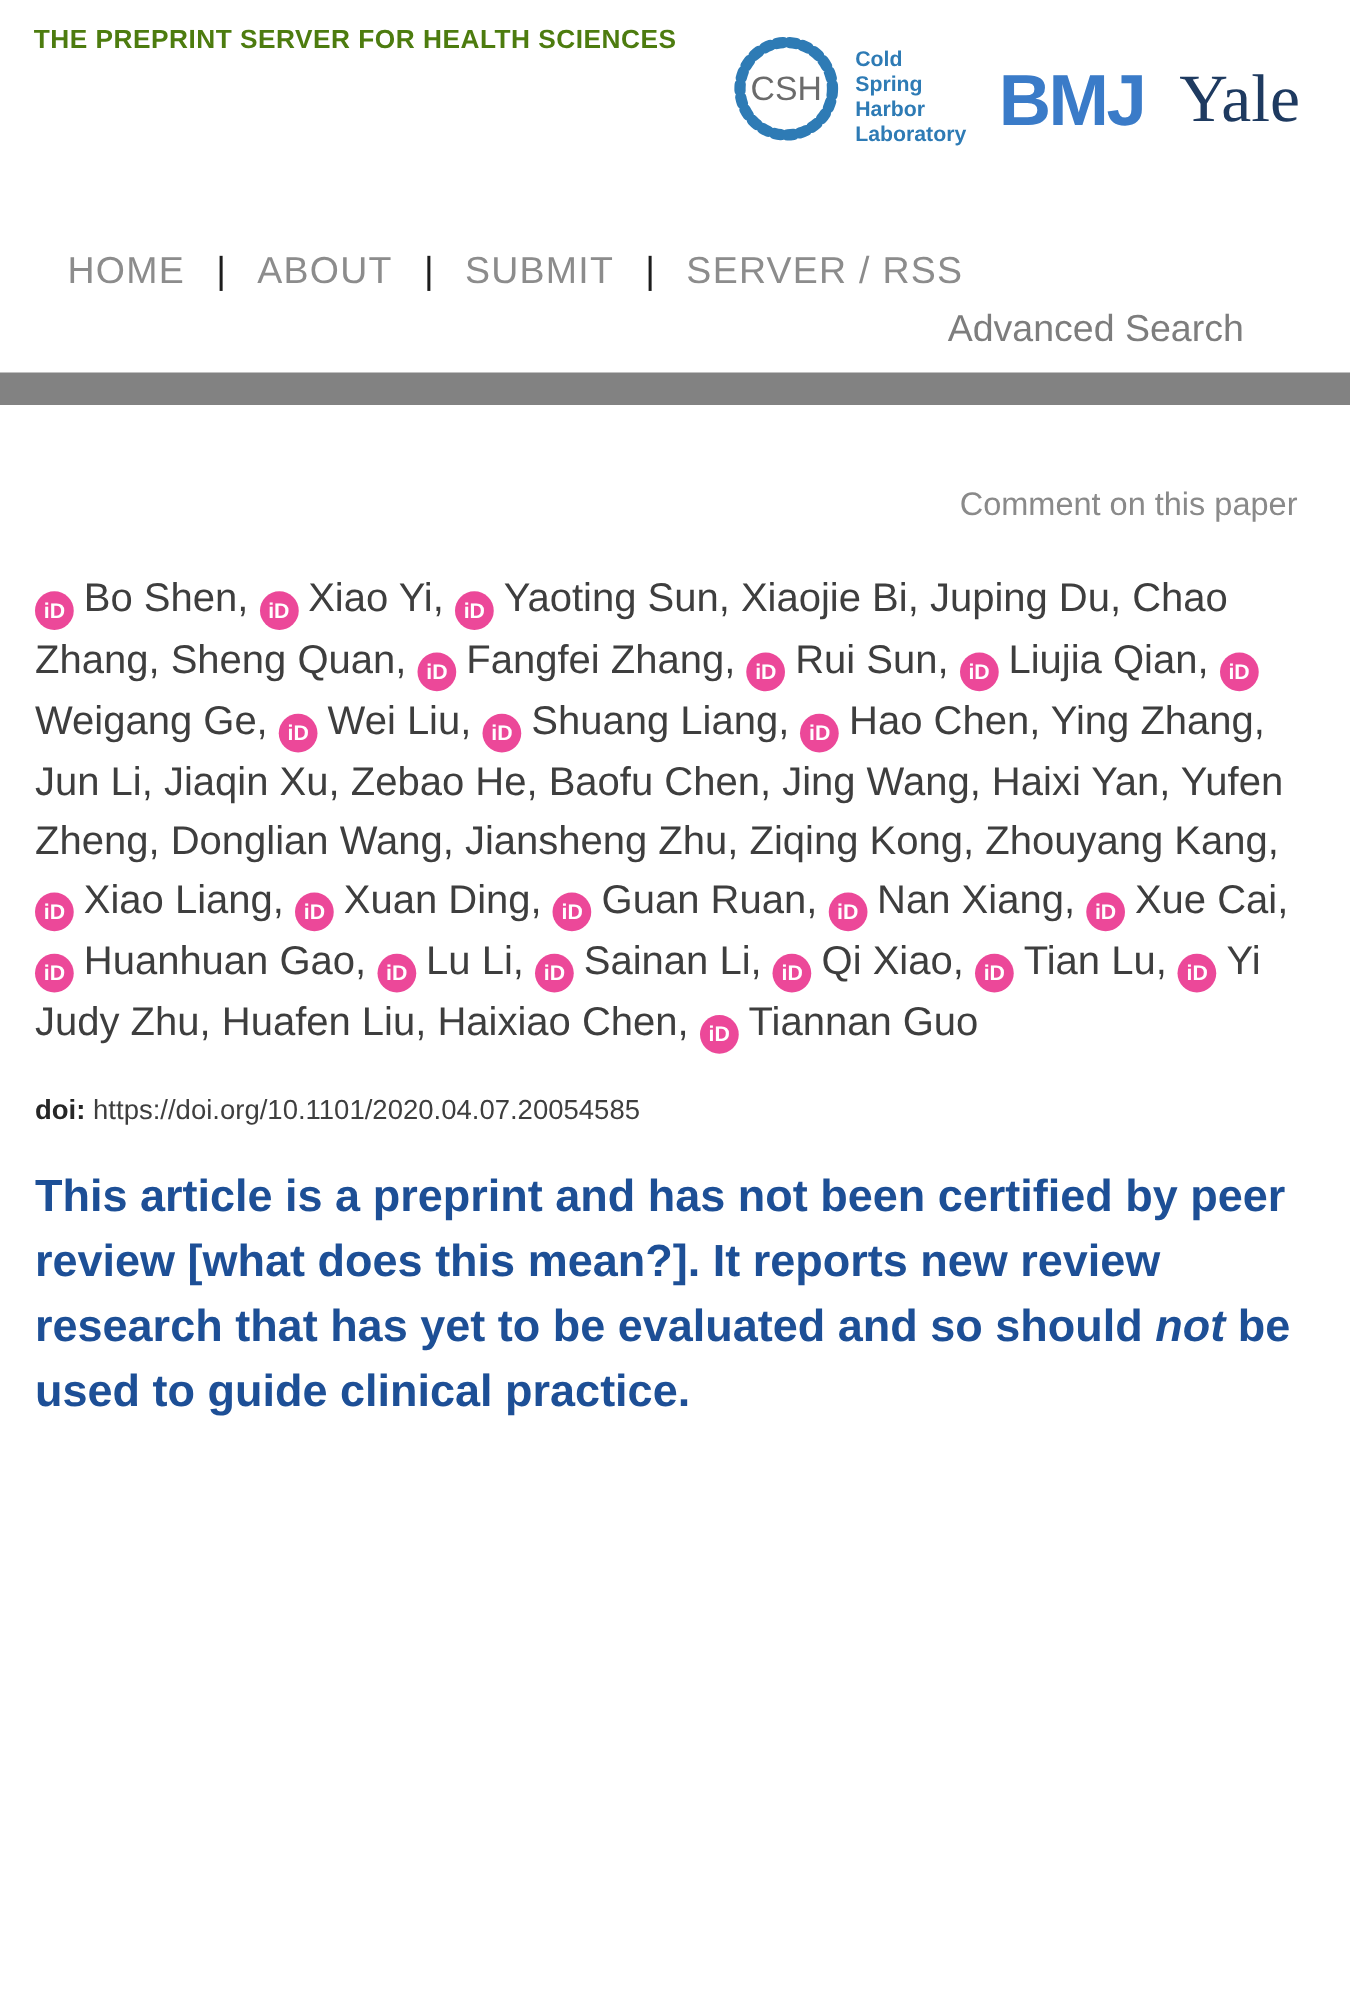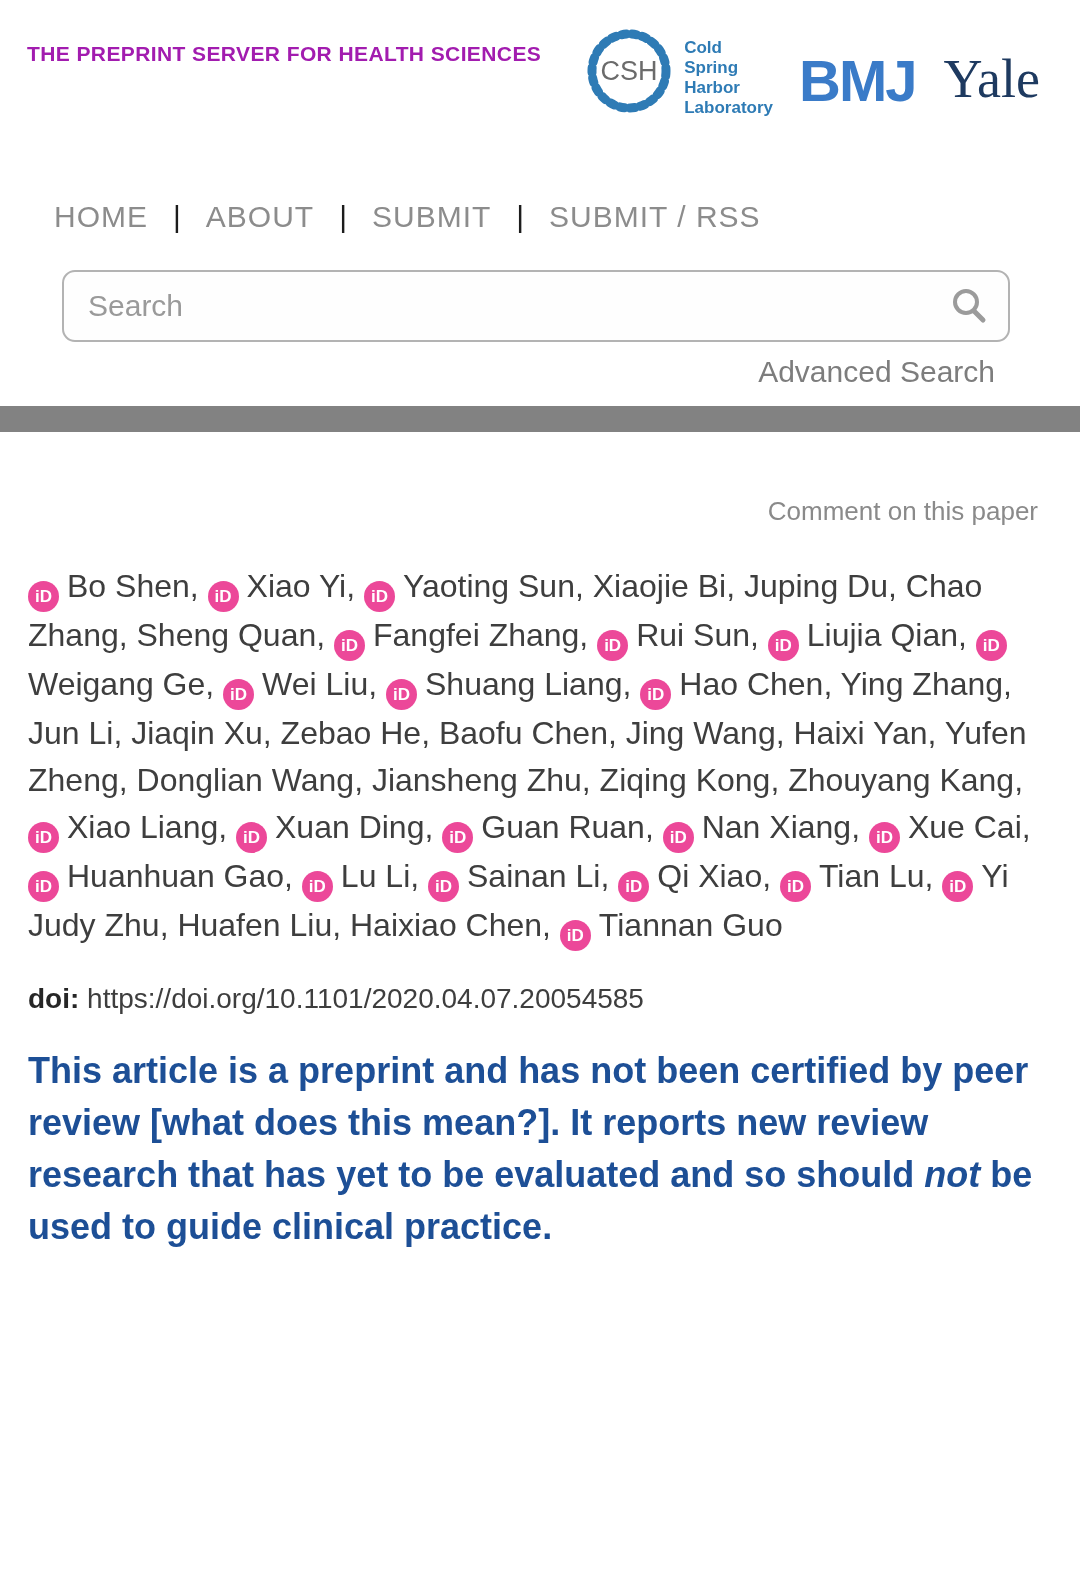--- a/index.html
+++ b/index.html
@@ -14,22 +14,22 @@
   .header-top { display:flex; justify-content:space-between; align-items:flex-start; }
 
   .logo-text {
     font-family:"Liberation Serif","DejaVu Serif",serif;
     font-size:98px; line-height:1.05; font-weight:600;
     color:#141414; letter-spacing:-3px; white-space:nowrap;
   }
   .logo-r { color:#2b5ea7; }
   .logo-chi { font-family:"DejaVu Serif",serif; font-style:italic; }
   .tagline {
-    margin-top:22px; font-size:21px; font-weight:700;
-    color:#a21caf; letter-spacing:0.4px;
+    margin-top:0; font-size:21px; font-weight:700;
+    color:#4d7c0f; letter-spacing:0.4px;
   }
 
   .partners { display:flex; align-items:flex-start; margin-top:6px; }
   .csh-text {
     color:#2e7bb5; font-weight:700; font-size:17px; line-height:20px;
     padding:12px 0 0 10px;
   }
   .bmj {
     color:#3a7bc8; font-weight:700; font-size:58px; line-height:1;
     margin:26px 0 0 26px; letter-spacing:-2px;
@@ -78,21 +78,21 @@
     margin-top:34px; font-size:32px; color:#3e3e3e;
     line-height:47px; max-width:1005px;
   }
   .orcid {
     display:inline-block; width:31px; height:31px; border-radius:50%;
     background:#ec4899; color:#ffffff; font-size:17px; font-weight:700;
     text-align:center; line-height:31px; margin-right:8px;
     vertical-align:-5px; cursor:pointer;
   }
 
-  .doi { margin-top:26px; font-size:28px; color:#3e3e3e; }
+  .doi { margin-top:26px; font-size:22px; color:#3e3e3e; }
   .doi-label { font-weight:700; color:#262626; }
   .doi-value { color:#3e3e3e; text-decoration:none; }
 
   .notice {
     margin-top:30px; font-size:36px; font-weight:700;
     color:#1d4f96; line-height:52px; max-width:1008px;
   }
   .notice-em { font-style:italic; }
   .notice a { color:inherit; text-decoration:none; cursor:pointer; }
 </style>
@@ -114,29 +114,22 @@
         <div>Cold</div>
         <div>Spring</div>
         <div>Harbor</div>
         <div>Laboratory</div>
       </div>
       <div class="bmj">BMJ</div>
       <div class="yale">Yale</div>
     </div>
   </div>
 
-  <nav class="nav"><a class="nav-link">HOME</a><span class="nav-sep">|</span><a class="nav-link">ABOUT</a><span class="nav-sep">|</span><a class="nav-link">SUBMIT</a><span class="nav-sep">|</span><a class="nav-link">SUBMIT / RSS</a></nav>
+  <nav class="nav"><a class="nav-link">HOME</a><span class="nav-sep">|</span><a class="nav-link">ABOUT</a><span class="nav-sep">|</span><a class="nav-link">SUBMIT</a><span class="nav-sep">|</span><a class="nav-link">SERVER / RSS</a></nav>
 
-  <div class="search-wrap">
-    <input class="search-input" type="text" placeholder="Search" style="">
-    <svg class="search-icon" width="38" height="38" viewBox="0 0 38 38">
-      <circle cx="16" cy="15" r="11" fill="none" stroke="#9b9b9b" stroke-width="4"></circle>
-      <line x1="24" y1="24" x2="33" y2="33" stroke="#9b9b9b" stroke-width="5" stroke-linecap="round"></line>
-    </svg>
-  </div>
 
   <div class="advanced"><a>Advanced Search</a></div>
 </div>
 
 <div class="graybar"></div>
 
 <div class="content">
   <div class="comment"><a>Comment on this paper</a></div>
 
   <h1 class="title">

